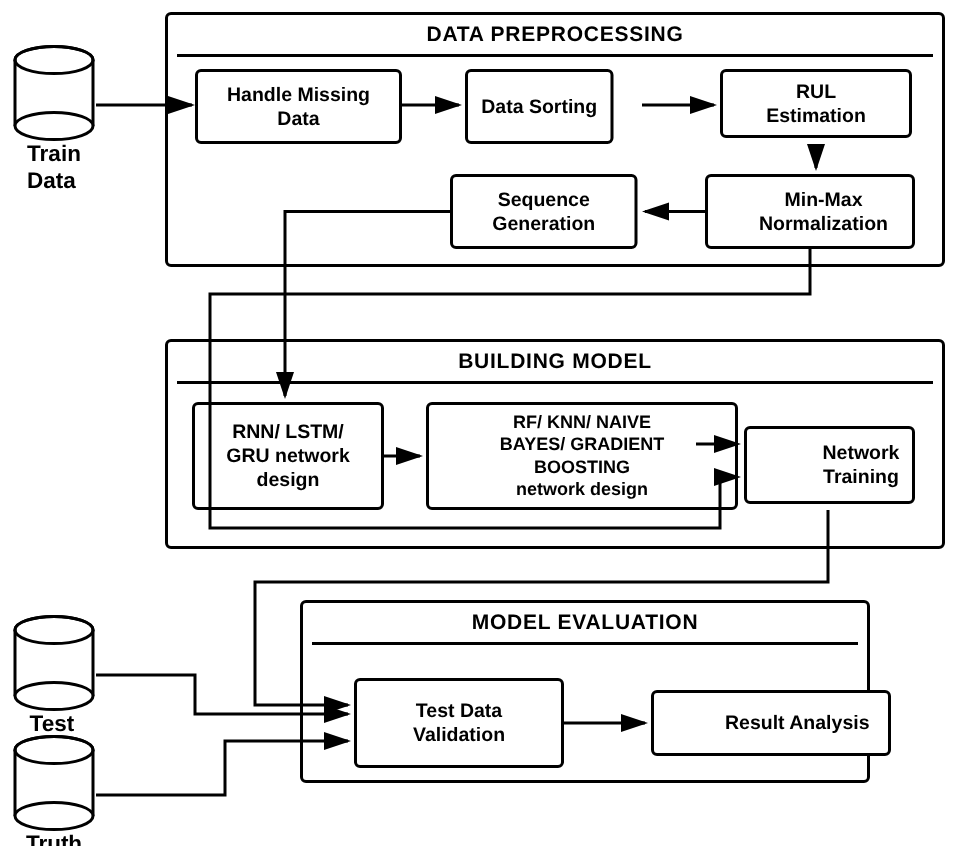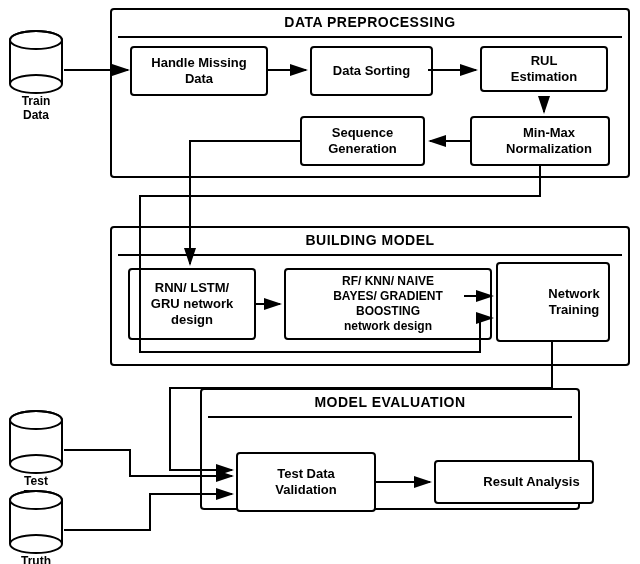--- a/index.html
+++ b/index.html
@@ -54,22 +54,21 @@
     width: 56px;
     height: 64px;
   }
   .cyl svg { display: block; }
   .cyl-label {
     position: absolute;
     top: 64px;
     left: 50%;
     transform: translateX(-50%);
     font-weight: 700;
-    font-size: 12px;
-    text-align: center;
+    font-size: 15px;
     white-space: nowrap;
     line-height: 1.2;
   }
   svg.arrows {
     position: absolute;
     left: 0; top: 0;
     width: 640px; height: 564px;
     pointer-events: none;
   }
 </style>
@@ -110,34 +109,34 @@
     <ellipse cx="28" cy="10" rx="26" ry="9" fill="none" stroke="#000" stroke-width="2"></ellipse>
   </svg>
   <div class="cyl-label"><span>Truth<br>Data</span></div>
 </div>
 
 <div class="frame" style="left:110px; top:8px; width:520px; height:170px;">
   <div class="frame-title">DATA PREPROCESSING</div>
   <div class="frame-title-rule"></div>
 </div>
 <div class="box" style="left:130px; top:46px; width:138px; height:50px;">Handle Missing<br>Data</div>
-<div class="box" style="left:310px; top:46px; width:123px; height:50px;">Data Sorting</div>
+<div class="box" style="left:310px; top:46px; width:99px; height:50px;">Data Sorting</div>
 <div class="box" style="left:480px; top:46px; width:128px; height:46px;">RUL<br>Estimation</div>
 <div class="box" style="left:300px; top:116px; width:125px; height:50px;">Sequence<br>Generation</div>
 <div class="box" style="left:470px; top:116px; width:140px; height:50px;padding-left:24px;">Min-Max<br>Normalization</div>
 
 <div class="frame" style="left:110px; top:226px; width:520px; height:140px;">
   <div class="frame-title">BUILDING MODEL</div>
   <div class="frame-title-rule"></div>
 </div>
 <div class="box" style="left:128px; top:268px; width:128px; height:72px;">RNN/ LSTM/<br>GRU network<br>design</div>
 <div class="box" style="left:284px; top:268px; width:208px; height:72px; font-size:12px;">RF/ KNN/ NAIVE<br>BAYES/ GRADIENT<br>BOOSTING<br>network design</div>
-<div class="box" style="left:496px; top:262px; width:114px; height:80px;padding-left:48px;">Network<br>Training</div>
+<div class="box" style="left:496px; top:284px; width:114px; height:52px;padding-left:48px;">Network<br>Training</div>
 
-<div class="frame" style="left:200px; top:388px; width:380px; height:122px;">
+<div class="frame" style="left:200px; top:400px; width:380px; height:122px;">
   <div class="frame-title">MODEL EVALUATION</div>
   <div class="frame-title-rule"></div>
 </div>
 <div class="box" style="left:236px; top:452px; width:140px; height:60px;">Test Data<br>Validation</div>
 <div class="box" style="left:434px; top:460px; width:160px; height:44px;padding-left:41px;">Result Analysis</div>
 
 <svg class="arrows">
   <defs>
     <marker id="ah" markerWidth="10" markerHeight="10" refX="8" refY="3" orient="auto" markerUnits="strokeWidth">
       <path d="M0,0 L9,3 L0,6 Z" fill="#000"></path>

